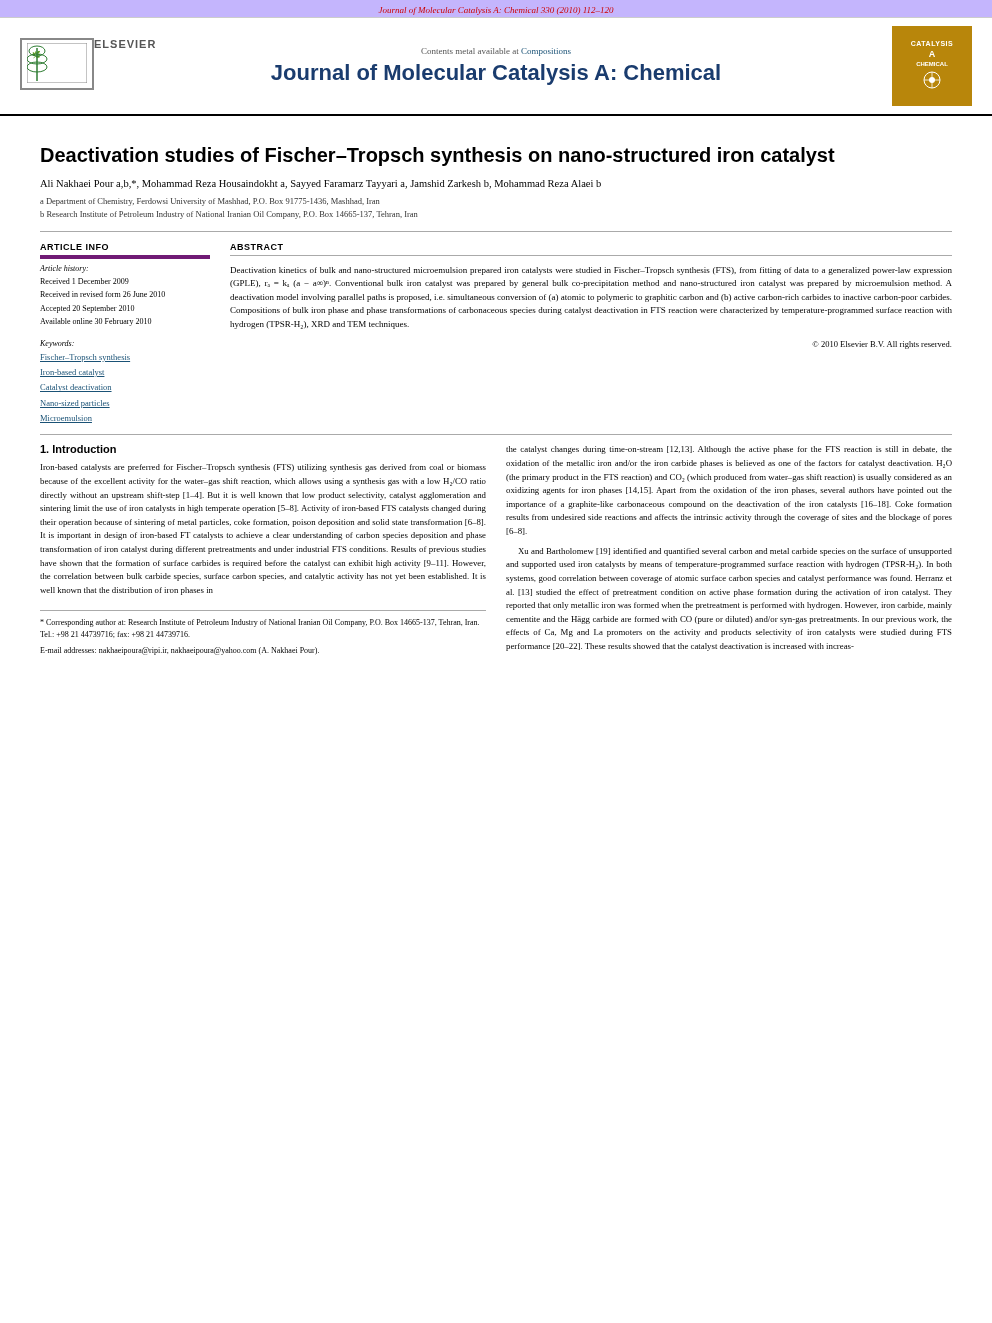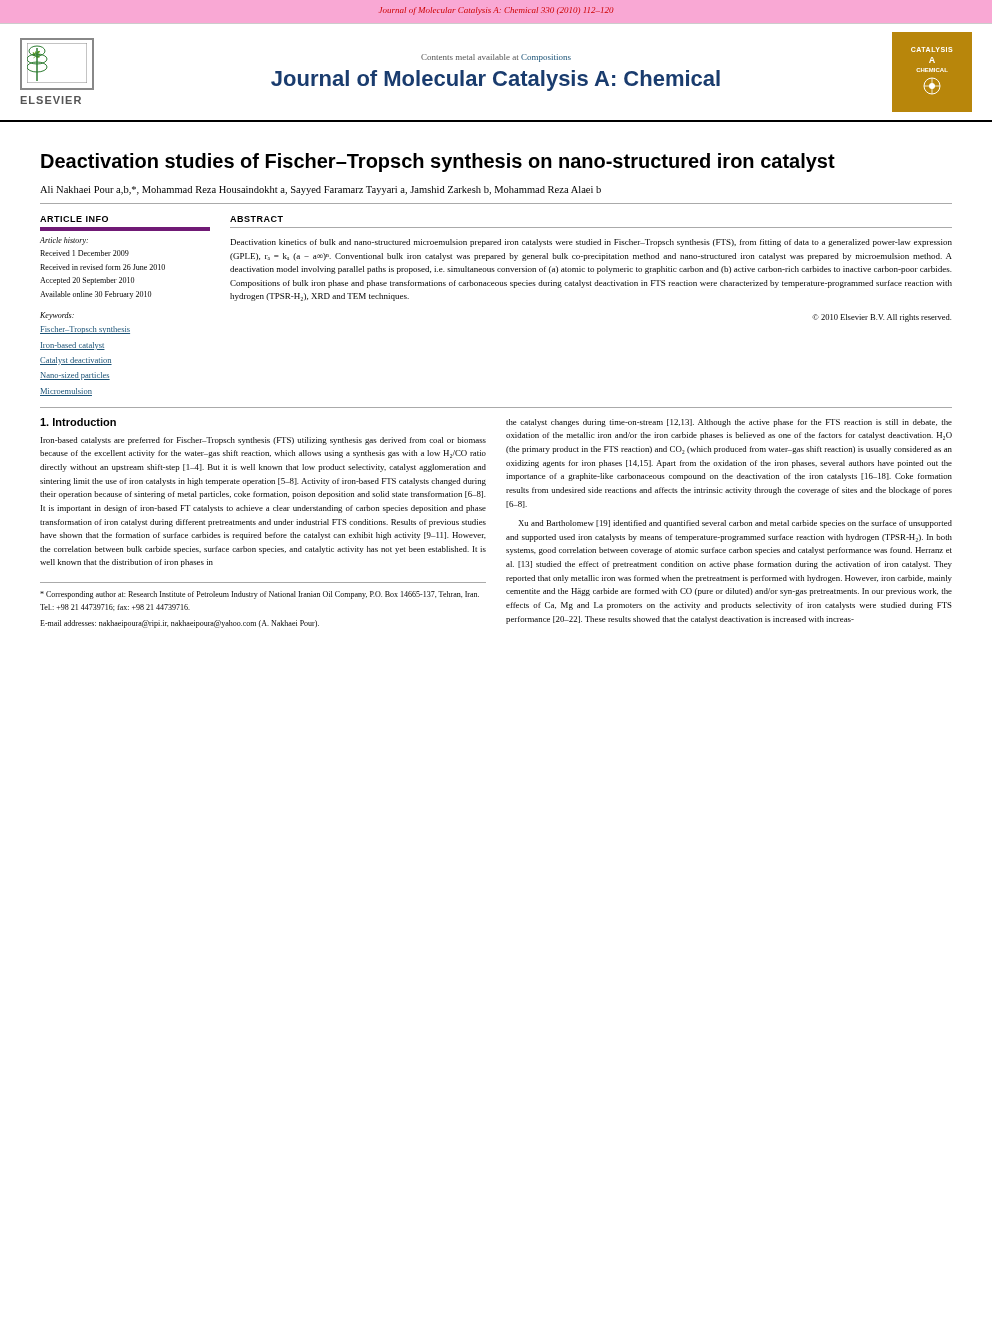--- a/index.html
+++ b/index.html
@@ -6,23 +6,23 @@
     body {
       background: #fff;
       font-family: 'Times New Roman', Times, serif;
       font-size: 10px;
       color: #000;
       width: 992px;
       min-height: 1323px;
     }
 
     .top-bar {
-      background: #f9a8d4;
+      background: #c4b5fd;
       text-align: center;
-      padding: 4px 0 8px;
+      padding: 4px 0 2px;
       border-bottom: 1px solid #ccc;
     }
     .top-bar span {
       font-size: 9px;
       color: #c00;
       font-style: italic;
     }
 
     .journal-header {
       border-bottom: 2px solid #000;
@@ -55,21 +55,21 @@
     .journal-homepage {
       font-size: 9px;
       color: #555;
       margin-top: 4px;
     }
     .journal-homepage a { color: #1a5276; text-decoration: none; }
 
     .elsevier-logo {
       width: 80px;
       display: flex;
-      flex-direction: column;
+      flex-direction: row;
       align-items: flex-start;
     }
 
     .elsevier-box {
       border: 2px solid #888;
       padding: 3px 5px;
       font-size: 9px;
       font-weight: bold;
       color: #555;
       font-family: Arial, sans-serif;
@@ -304,20 +304,24 @@
 </div>
 
 <div class="article-body">
 
   <div class="article-title">Deactivation studies of Fischer–Tropsch synthesis on nano-structured iron catalyst</div>
 
   <div class="authors">
     <span>Ali Nakhaei Pour a,b,*, Mohammad Reza Housaindokht a, Sayyed Faramarz Tayyari a, Jamshid Zarkesh b, Mohammad Reza Alaei b</span>
   </div>
 
+  <div class="affiliations">
+    <div>a Department of Chemistry, Ferdowsi University of Mashhad, P.O. Box 91775-1436, Mashhad, Iran</div>
+    <div>b Research Institute of Petroleum Industry of National Iranian Oil Company, P.O. Box 14665-137, Tehran, Iran</div>
+  </div>
 
   <hr class="divider">
 
   <div class="two-column">
 
     <div class="article-info">
       <div class="info-section-title">ARTICLE INFO</div>
 
       <div class="info-label">Article history:</div>
       <div class="info-dates">

